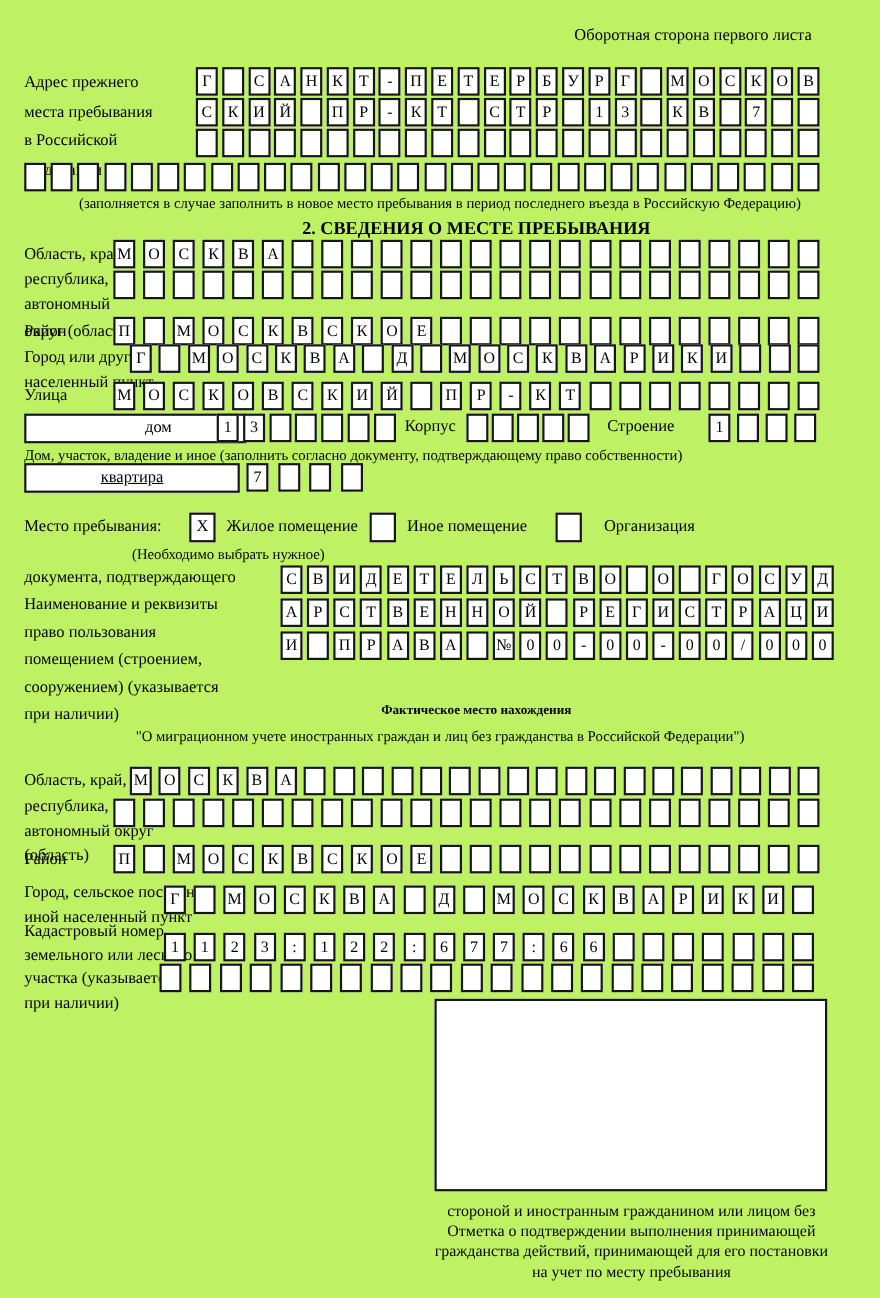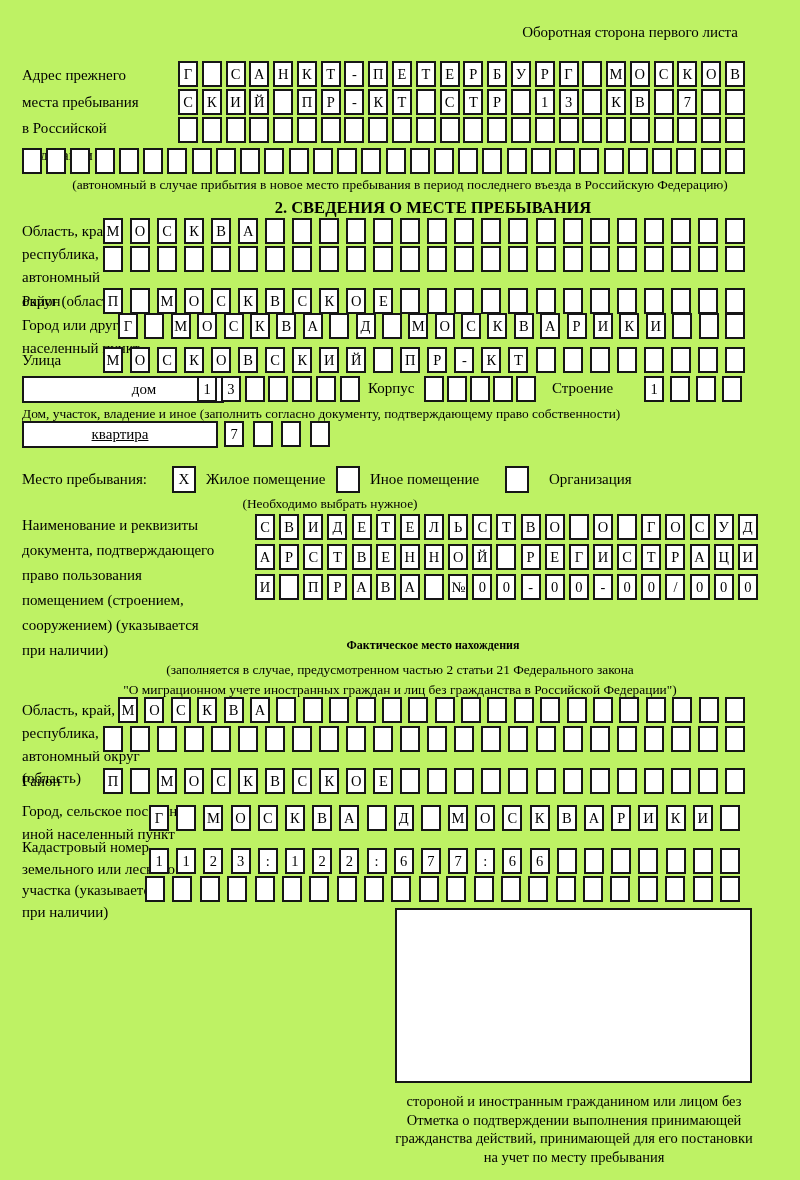--- a/index.html
+++ b/index.html
@@ -137,21 +137,21 @@
       <span class="cell"></span>
       <span class="cell"></span>
       <span class="cell"></span>
       <span class="cell"></span>
       <span class="cell"></span>
       <span class="cell"></span>
       <span class="cell"></span>
       <span class="cell"></span>
       <span class="cell"></span>
     </div>
-  <div class="abs note center" style="top:177px;">(автономный в случае прибытия в новое место пребывания в период последнего въезда в Российскую Федерацию)</div>
+  <div class="abs note center" style="top:177px;">(заполняется в случае заполнить в новое место пребывания в период последнего въезда в Российскую Федерацию)</div>
 
   <div class="abs heading" style="top:198px;">2. СВЕДЕНИЯ О МЕСТЕ ПРЕБЫВАНИЯ</div>
 
   <div class="abs lbl" style="left:22px;top:220px;line-height:23.2px;">
       <div>Область, край,</div>
       <div>республика,</div>
       <div>автономный</div>
       <div>округ (область)</div>
     </div>
   <div class="abs cellrow" style="left:103px;top:218px;width:642px;">
@@ -329,25 +329,25 @@
       <span class="cell"></span>
     </div>
 
   <div class="abs lbl" style="left:22px;top:471px;">Место пребывания:</div>
   <div class="abs checkbox" style="left:172px;top:466px;">X</div>
   <div class="abs lbl" style="left:206px;top:471px;">Жилое помещение</div>
   <div class="abs checkbox" style="left:336px;top:466px;"></div>
   <div class="abs lbl" style="left:370px;top:471px;">Иное помещение</div>
   <div class="abs checkbox" style="left:505px;top:466px;"></div>
   <div class="abs lbl" style="left:549px;top:471px;">Организация</div>
-  <div class="abs note" style="left:120px;top:496px;width:420px;text-align:center;font-family:Liberation Serif, serif;">(Необходимо выбрать нужное)</div>
+  <div class="abs note" style="left:120px;top:496px;width:420px;font-family:Liberation Serif, serif;">(Необходимо выбрать нужное)</div>
 
   <div class="abs lbl" style="left:22px;top:513px;line-height:25px;">
+      <div>документа, подтверждающего</div>
       <div>Наименование и реквизиты</div>
-      <div>документа, подтверждающего</div>
       <div>право пользования</div>
       <div>помещением (строением,</div>
       <div>сооружением) (указывается</div>
       <div>при наличии)</div>
     </div>
   <div class="abs cellrow" style="left:255px;top:514px;width:503px;">
       <span class="cell">С</span>
       <span class="cell">В</span>
       <span class="cell">И</span>
       <span class="cell">Д</span>
@@ -411,21 +411,20 @@
       <span class="cell">0</span>
       <span class="cell">0</span>
       <span class="cell">/</span>
       <span class="cell">0</span>
       <span class="cell">0</span>
       <span class="cell">0</span>
     </div>
 
   <div class="abs heading" style="top:638px;font-size:12px;">Фактическое место нахождения</div>
   <div class="abs note center" style="top:660px;line-height:19.5px;">
-      <div>(заполняется в случае, предусмотренном частью 2 статьи 21 Федерального закона</div>
       <div>"О миграционном учете иностранных граждан и лиц без гражданства в Российской Федерации")</div>
     </div>
 
   <div class="abs lbl" style="left:22px;top:699px;line-height:22.8px;">
       <div>Область, край,</div>
       <div>республика,</div>
       <div>автономный округ</div>
       <div>(область)</div>
     </div>
   <div class="abs cellrow" style="left:118px;top:697px;width:627px;">

